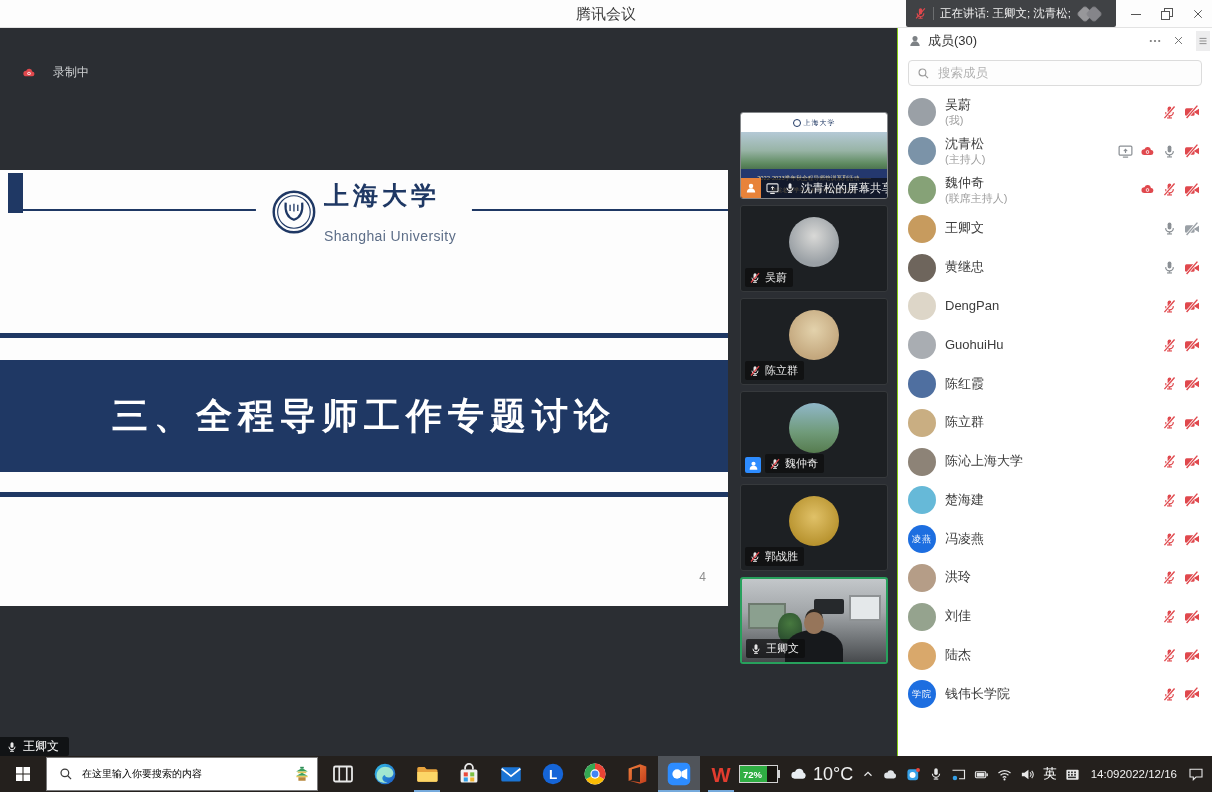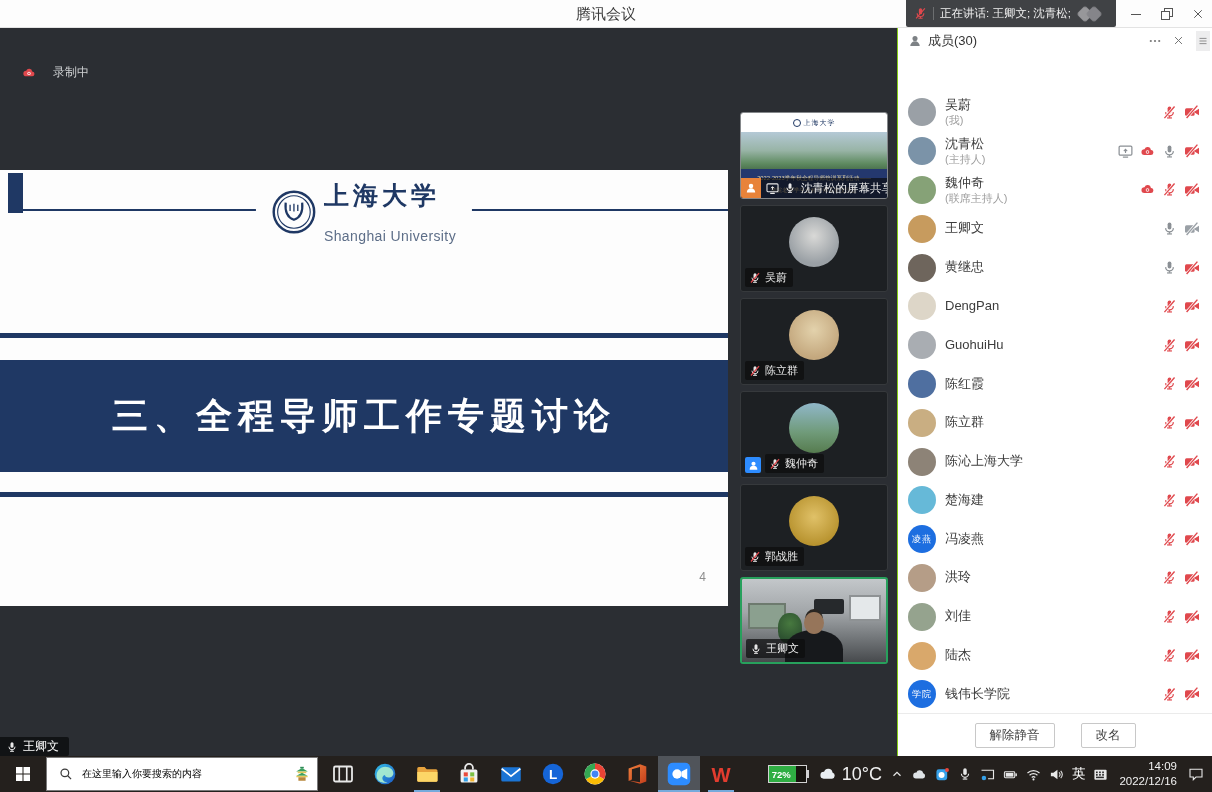--- a/index.html
+++ b/index.html
@@ -129,21 +129,21 @@
   .appslot .underline{position:absolute;bottom:0;left:50%;transform:translateX(-50%);width:26px;
                       height:2px;background:#76aadc}
   .appslot.active .underline{width:42px}
   .tray{position:absolute;right:0;top:0;height:36px;display:flex;align-items:center;gap:8px;padding-right:8px}
   .batt{width:37px;height:16px;border:1px solid #d2d2d2;position:relative;flex:none;
         background:linear-gradient(90deg,#2fae43 0 72%,#17140f 72%);display:flex;align-items:center}
   .batt b{font-size:9.5px;color:#fff;margin-left:3px;font-weight:bold}
   .batt .nub{position:absolute;right:-3.5px;top:3.5px;width:2.5px;height:8px;background:#d2d2d2}
   .weather{display:flex;align-items:center;gap:5px;color:#f0f0f0;font-size:18px;margin-left:4px}
   .lang{color:#fff;font-size:13.5px}
-  .clock{display:flex;flex-direction:column;align-items:flex-end;justify-content:center;
+  .clock{display:flex;flex-direction:row;align-items:flex-end;justify-content:center;
          color:#f2f2f2;font-size:11.5px;line-height:1.3;margin:0 3px}
   .tray .icon{cursor:default}
 </style>
 </head>
 <body>
 
 <div id="screen">
 
   <div class="titlebar">
     <span class="app-title">腾讯会议</span>
@@ -387,20 +387,29 @@
           </span>
       </span>
       <span class="grip icon">
           <svg viewBox="0 0 16 16" xmlns="http://www.w3.org/2000/svg">
             <line x1="4" y1="5" x2="12" y2="5" stroke="#8a8a8a" stroke-width="1.1"></line>
             <line x1="4" y1="8" x2="12" y2="8" stroke="#8a8a8a" stroke-width="1.1"></line>
             <line x1="4" y1="11" x2="12" y2="11" stroke="#8a8a8a" stroke-width="1.1"></line>
           </svg>
         </span>
     </div>
+    <div class="searchbox">
+      <span class="icon i13">
+          <svg viewBox="0 0 16 16" xmlns="http://www.w3.org/2000/svg">
+            <circle cx="6.7" cy="6.7" r="4.2" fill="none" stroke="#9b9b9b" stroke-width="1.4"></circle>
+            <line x1="9.9" y1="9.9" x2="13.6" y2="13.6" stroke="#9b9b9b" stroke-width="1.4"></line>
+          </svg>
+        </span>
+      <input placeholder="搜索成员" style="">
+    </div>
     <div class="mlist" id="mlist">
         <div class="mrow">
           <span class="avatar" style="background: rgb(154, 160, 166);"></span>
           <div class="minfo">
             <span class="mname">吴蔚</span>
             <span class="mrole">(我)</span>
           </div>
           <div class="micons">
             <span class="icon i15">
               <svg viewBox="0 0 16 16" xmlns="http://www.w3.org/2000/svg">
@@ -823,24 +832,20 @@
               <svg viewBox="0 0 16 16" xmlns="http://www.w3.org/2000/svg">
                 <rect x="1" y="4.2" width="9.6" height="7.6" rx="1.5" fill="#e0484d"></rect>
                 <path d="M10.9 7.2L15 4.8v6.4l-4.1-2.4z" fill="#e0484d"></path>
                 <line x1="2.6" y1="14" x2="13.4" y2="1.6" stroke="#fff" stroke-width="2.8"></line>
                 <line x1="2.6" y1="14" x2="13.4" y2="1.6" stroke="#e0484d" stroke-width="1.4"></line>
               </svg>
             </span>
           </div>
         </div>
       </div>
-    <div class="panel-foot">
-      <button class="pbtn">解除静音</button>
-      <button class="pbtn">改名</button>
-    </div>
   </div>
 
   <div class="taskbar">
     <div class="start">
       <span class="icon i16">
           <svg viewBox="0 0 16 16" xmlns="http://www.w3.org/2000/svg">
             <rect x="1" y="1" width="6.5" height="6.5" fill="#fff"></rect>
             <rect x="8.5" y="1" width="6.5" height="6.5" fill="#fff"></rect>
             <rect x="1" y="8.5" width="6.5" height="6.5" fill="#fff"></rect>
             <rect x="8.5" y="8.5" width="6.5" height="6.5" fill="#fff"></rect>

